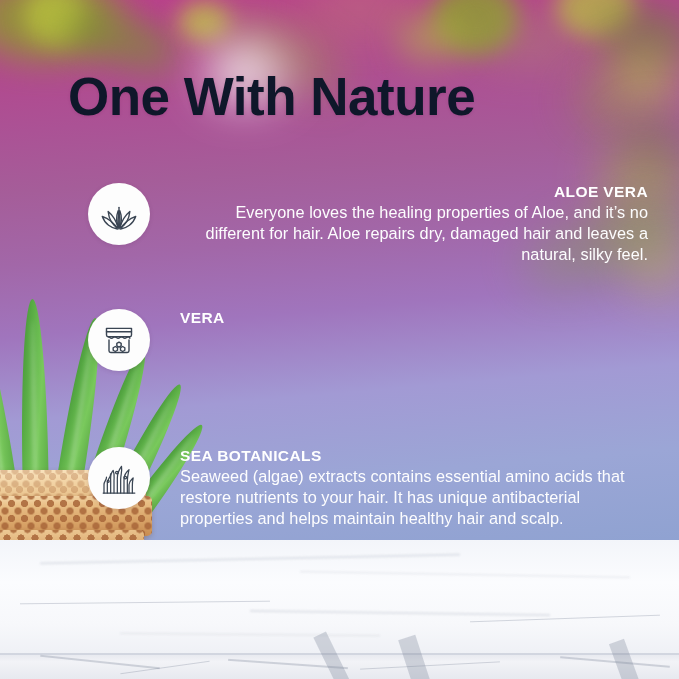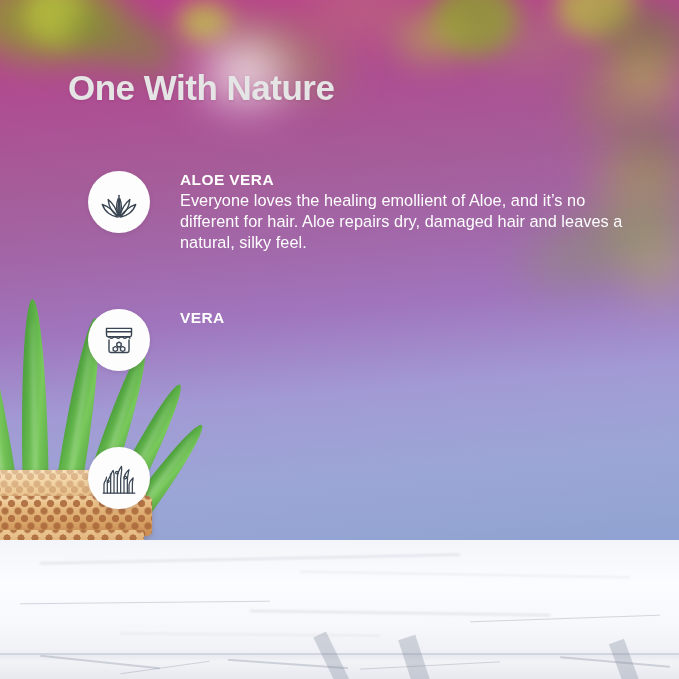--- a/index.html
+++ b/index.html
@@ -79,29 +79,29 @@
   .honey-drip{
     position:absolute;
     background:linear-gradient(180deg,#f3d89f 0%,#e8c37f 100%);
     border-radius:0 0 52% 52%/0 0 100% 100%;
     opacity:.95;
   }
 
   
   .heading{
     position:absolute;left:68px;top:70px;
-    color:#e5e5e5;font-size:35px;line-height:1.0;
+    color:#0f172a;font-size:53px;line-height:1.0;
     font-weight:bold;letter-spacing:-.5px;
     text-shadow:0 1px 3px rgba(110,30,85,.18);
   }
 
   
   .features{position:absolute;left:0;top:0;width:679px;height:679px;}
   .feature{position:absolute;left:88px;width:560px;}
-  .feature.f0{top:171px;}
+  .feature.f0{top:183px;text-align:right;}
   .feature.f1{top:309px;}
   .feature.f2{top:447px;}
 
   .badge{
     position:absolute;left:0;top:0;width:62px;height:62px;border-radius:50%;
     background:#fdfdfd;box-shadow:0 1px 4px rgba(90,40,80,.16);
     display:flex;align-items:center;justify-content:center;
   }
   .badge svg{display:block;}
 
@@ -206,21 +206,21 @@
             <path d="M24 40c3-5 4-12 1-20-2 6-3 14-1 20z"></path>
             <path d="M23 41C17 38 12 31 11 21c5 4 10 12 12 20z"></path>
             <path d="M25 41c6-3 11-10 12-20-5 4-10 12-12 20z"></path>
             <path d="M22 42C15 41 7 36 4 27c7 2 15 8 18 15z"></path>
             <path d="M26 42c7-1 15-6 18-15-7 2-15 8-18 15z"></path>
           </svg>
         </span>
       </div>
       <div class="ftext">
         <p class="ftitle">ALOE VERA</p>
-        <p class="fbody">Everyone loves the healing emollient of Aloe, and it’s no different for hair. Aloe repairs dry, damaged hair and leaves a natural, silky feel.</p>
+        <p class="fbody">Everyone loves the healing properties of Aloe, and it’s no different for hair. Aloe repairs dry, damaged hair and leaves a natural, silky feel.</p>
       </div>
     </div>
 
     <div class="feature f1">
       <div class="badge">
         <span>
           <svg width="40" height="40" viewBox="0 0 48 48" fill="none" stroke="#3a4553" stroke-width="1.7" stroke-linecap="round" stroke-linejoin="round">
             <path d="M9 10h30v8c0 1-1 2-2 2H11c-1 0-2-1-2-2v-8z"></path>
             <path d="M9 14h30"></path>
             <path d="M11 20c2 0 2 2 4 2s2-2 4-2 2 2 4 2 2-2 4-2 2 2 4 2 2-2 4-2 2 2 2 2"></path>
@@ -246,16 +246,20 @@
             <path d="M22 42V24c0-7 2-10 5-14 1 6-1 10-1 16v16"></path>
             <path d="M30 42V26c0-6 2-9 6-12-1 5-2 8-2 14v14"></path>
             <path d="M36 42V32c0-4 3-6 5-8-1 4-1 6-1 10v8"></path>
             <path d="M5 42h38"></path>
             <circle cx="21.5" cy="17.5" r="1.6"></circle>
             <circle cx="31.5" cy="23.5" r="1.6"></circle>
             <circle cx="11" cy="28" r="1.2"></circle>
           </svg>
         </span>
       </div>
+      <div class="ftext">
+        <p class="ftitle">SEA BOTANICALS</p>
+        <p class="fbody">Seaweed (algae) extracts contains essential amino acids that restore nutrients to your hair. It has unique antibacterial properties and helps maintain healthy hair and scalp.</p>
+      </div>
     </div>
 
   </div>
 </div>
 
 </body></html>

